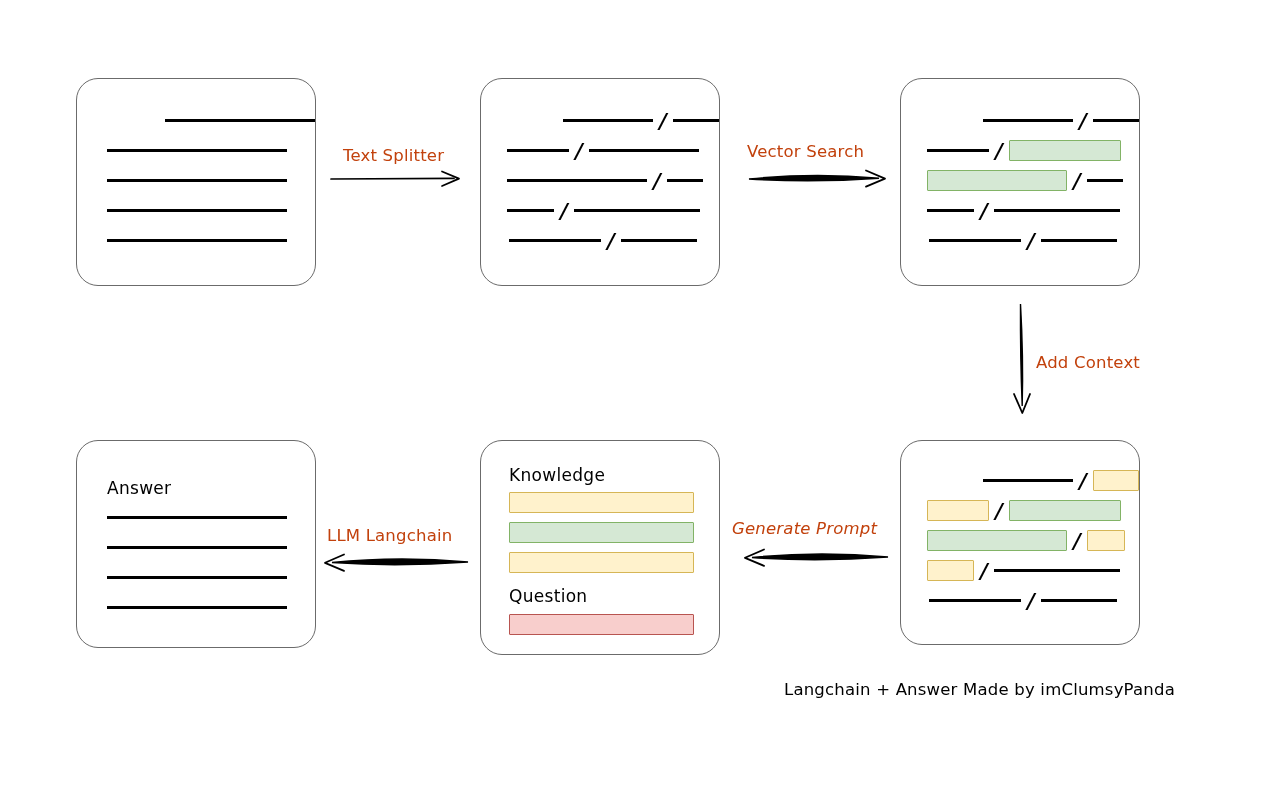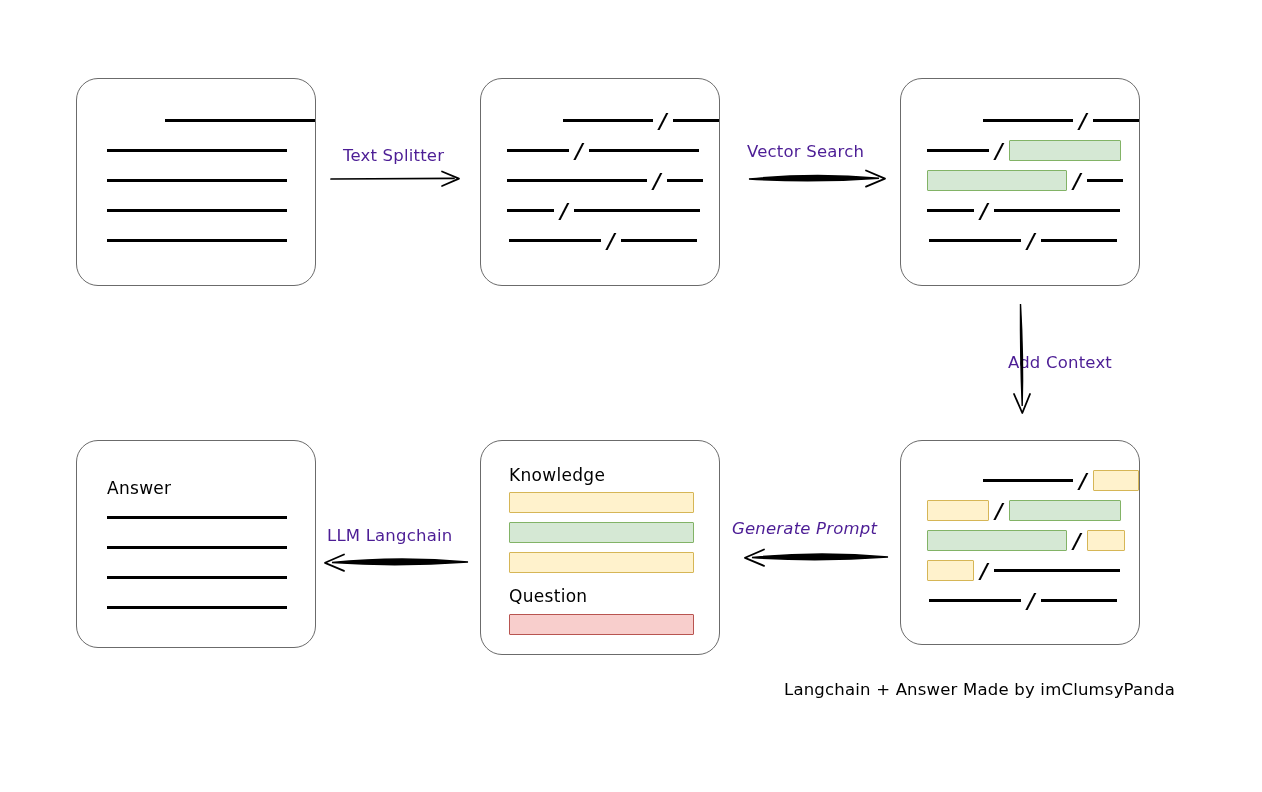--- a/index.html
+++ b/index.html
@@ -80,21 +80,21 @@
     font-size: 17px;
     letter-spacing: 0.3px;
     color: #000;
     white-space: nowrap;
   }
   .edge-label {
     position: absolute;
     font-family: "DejaVu Sans", sans-serif;
     font-size: 16.5px;
     letter-spacing: 0.2px;
-    color: #4c1d95;
+    color: #c2410c;
     white-space: nowrap;
   }
   .caption {
     position: absolute;
     font-family: "DejaVu Sans", sans-serif;
     font-size: 16.5px;
     letter-spacing: 0.2px;
     color: #000;
     white-space: nowrap;
   }
@@ -197,21 +197,21 @@
         </div>
         <div class="seg-row" style="top: 150px; padding-left: 26px;">
           <div class="seg spacer" style="width: 2px;"></div>
           <div class="seg" style="width: 92px;"></div>
           <span class="slash">/</span>
           <div class="seg" style="width: 76px;"></div>
         </div>
       </div>
   </div>
 
-  <div class="edge-label" style="left:1008px; top:353px;">Add Context</div>
+  <div class="edge-label" style="left:1036px; top:353px;">Add Context</div>
   <svg class="arrow" style="left:1010px; top:302px;" width="30" height="118" viewBox="0 0 30 118">
     <path d="M10.5 2 Q13.5 55 12.2 104 Q10.2 55 10.5 2 Z" stroke="#000" stroke-width="1.4" fill="#000"></path>
     <path d="M4 92 L12.3 111 L20 92" stroke="#000" stroke-width="1.8" fill="none" stroke-linecap="round" stroke-linejoin="round"></path>
   </svg>
 
   <div class="doc-box" style="left:900px; top:440px; width:240px; height:205px;">
     <div id="node-context-lines" style="position:absolute; left:0; top:0; width:100%; height:100%;">
         <div class="seg-row" style="top: 28px; padding-left: 26px;">
           <div class="seg spacer" style="width: 58px;"></div>
           <div class="seg" style="width: 93px;"></div>

